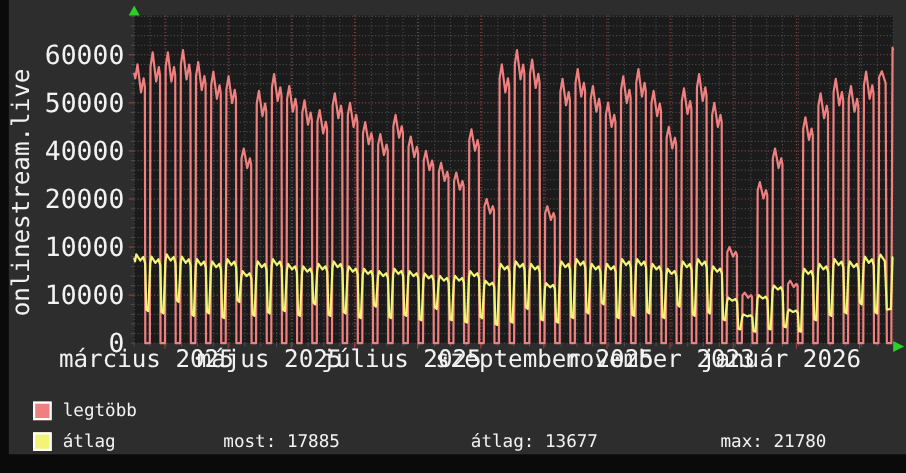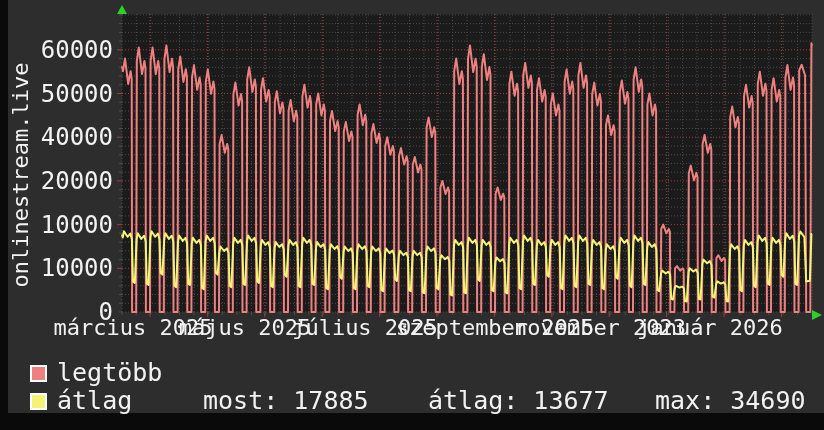--- a/index.html
+++ b/index.html
@@ -9,21 +9,21 @@
   .strip{position:absolute;background:#0a0a0a;z-index:1;}
   #strip-left{left:0;top:0;width:8px;height:430px;}
   #strip-bottom{left:0;top:413px;width:824px;height:17px;}
   #ytitle{position:absolute;left:20px;top:175px;transform:translate(-50%,-50%) rotate(-90deg);
           white-space:nowrap;font-size:22px;z-index:3;letter-spacing:0px;}
   #plot-svg{position:absolute;left:0;top:0;z-index:2;}
   .ylab{position:absolute;width:75px;text-align:right;font-size:24px;line-height:22px;z-index:3;}
   .xlab{position:absolute;top:317px;transform:translateX(-50%);font-size:22px;line-height:22px;
         white-space:nowrap;z-index:3;}
   .swatch{position:absolute;width:17px;height:17px;border:2px solid #ffffff;box-sizing:border-box;z-index:3;}
-  .leglab{position:absolute;font-size:25px;line-height:22px;white-space:nowrap;z-index:3;}
+  .leglab{position:absolute;font-size:16px;line-height:22px;white-space:nowrap;z-index:3;}
 </style>
 </head>
 <body>
 
 <div id="graph">
   <div id="strip-left" class="strip"></div>
   <div id="strip-bottom" class="strip"></div>
 
   <div id="ytitle">onlinestream.live</div>
 
@@ -246,14 +246,14 @@
     </div>
 
   <div class="swatch" style="left: 30px; top: 365px; background: rgb(238, 128, 128);" id="sw-legtobb"></div>
   <div class="leglab" style="left:57px;top:362px;">legtöbb</div>
 
   <div class="swatch" style="left: 30px; top: 393px; background: rgb(243, 243, 120);" id="sw-atlag"></div>
   <div class="leglab" style="left:57px;top:390px;">átlag</div>
 
   <div class="leglab" style="left:203px;top:390px;">most: 17885</div>
   <div class="leglab" style="left:428px;top:390px;">átlag: 13677</div>
-  <div class="leglab" style="left:655px;top:390px;">max: 34690</div>
+  <div class="leglab" style="left:655px;top:390px;">max: 21780</div>
 </div>
 
 </body></html>

